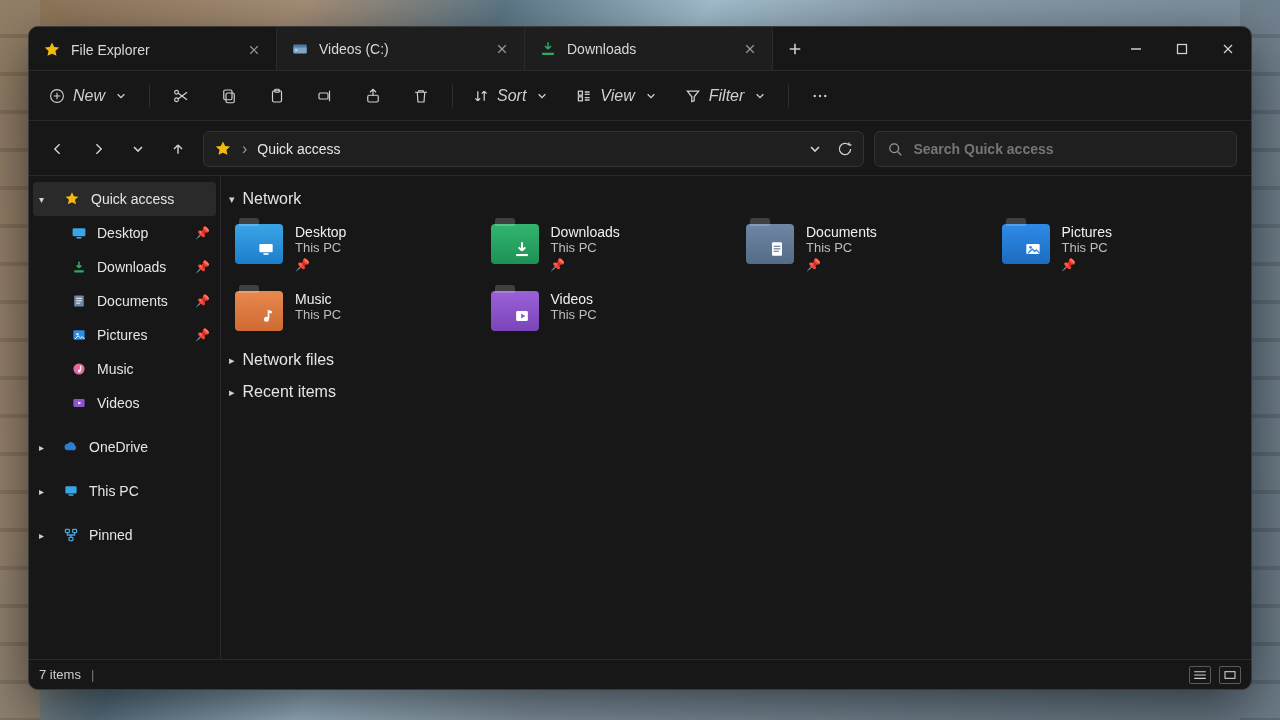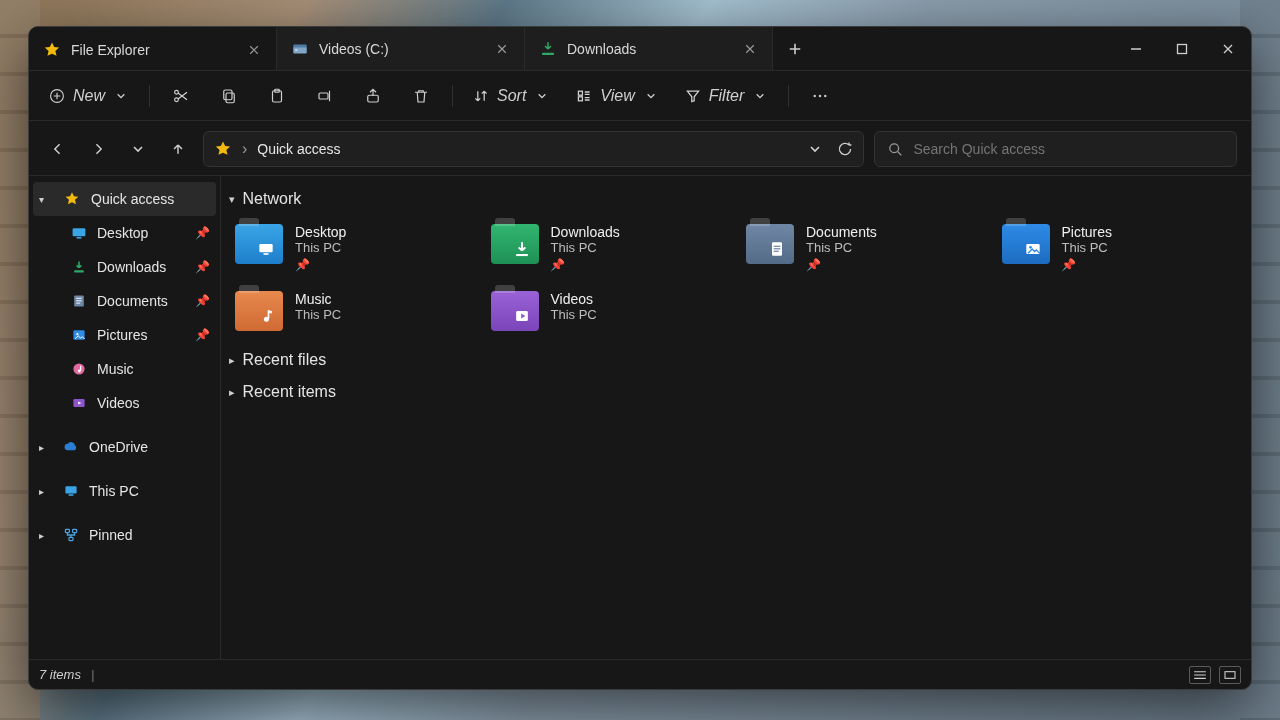--- a/index.html
+++ b/index.html
@@ -53,21 +53,21 @@
   .tb-btn.icon-only { padding:6px 12px; }
   .tb-sep { width:1px; height:22px; background:#2f2f2f; margin: 0 4px; }
 
   
   .navrow { display:flex; align-items:center; gap:10px; padding: 10px 14px 8px; border-bottom: 1px solid #2a2a2a; }
   .nav-iconbtn { width:30px; height:30px; display:flex; align-items:center; justify-content:center; color:#cfcfcf; border-radius:4px; }
   .addressbar { flex: 1.9; display:flex; align-items:center; gap:10px; background:#1f1f1f; border:1px solid #333; border-radius:6px; height:36px; padding:0 10px; position:relative; }
   .addressbar .crumb { font-size:14px; color:#e6e6e6; }
   .addressbar .right-icons{ margin-left:auto; display:flex; gap:14px; color:#cfcfcf; }
   .searchbox { flex: 1; display:flex; align-items:center; gap:10px; background:#1f1f1f; border:1px solid #333; border-radius:6px; height:36px; padding:0 12px; color:#9a9a9a; }
-  .searchbox input { background:transparent; border:0; outline:0; color:#e6e6e6; width:100%; font-size:14px; }
+  .searchbox input { background:transparent; border:0; outline:0; color:#e6e6e6; width:100%; font-size:14px;font-weight:bold; }
 
   
   .body { flex:1; display:flex; min-height:0; }
   .sidebar { width: 192px; border-right:1px solid #2a2a2a; padding: 6px 0; overflow:auto; }
   .side-item { display:flex; align-items:center; gap:10px; height:34px; padding:0 10px 0 14px; font-size:14px; color:#e5e5e5; position:relative; }
   .side-item.level2 { padding-left: 42px; }
   .side-item .expand { width:14px; color:#cfcfcf; font-size:10px; margin-left:-4px; }
   .side-item .pin { margin-left:auto; color:#8a8a8a; font-size:12px; }
   .side-item.active { background:#2a2a2a; border-radius:4px; margin:0 4px; padding-left:10px; }
   .side-item.active.level1 { padding-left:10px; }
@@ -86,21 +86,21 @@
   .folder-icon.steel  { background:linear-gradient(180deg,#6f87a5,#546b87); }
   .folder-icon.sky    { background:linear-gradient(180deg,#2e8be6,#1c6cc0); }
   .folder-icon.orange { background:linear-gradient(180deg,#e8894e,#cf6a33); }
   .folder-icon.purple { background:linear-gradient(180deg,#9a62d6,#7a45b9); }
   .folder-icon .glyph { position:absolute; right:6px; bottom:4px; width:22px; height:22px; display:flex; align-items:center; justify-content:center; }
   .folder-text .name { font-size:14px; color:#f0f0f0; }
   .folder-text .sub  { font-size:13px; color:#bdbdbd; }
   .folder-text .pin  { font-size:12px; color:#8a8a8a; margin-top:2px; display:inline-block; }
 
   
-  .statusbar { height:30px; border-top:1px solid #2a2a2a; display:flex; align-items:center; padding:0 10px; font-size:13px; color:#cfcfcf; gap:10px;font-style:italic; }
+  .statusbar { height:30px; border-top:1px solid #2a2a2a; display:flex; align-items:center; padding:0 10px; font-size:13px; color:#cfcfcf; gap:10px; }
   .statusbar .right { margin-left:auto; display:flex; gap:8px; }
   .vm-btn { width:22px; height:18px; border:1px solid #5a5a5a; border-radius:2px; display:flex; align-items:center; justify-content:center; }
 
   svg { display:block; }
 
   
   .i { width:16px; height:16px; display:inline-flex; align-items:center; justify-content:center; }
   .i18 { width:18px; height:18px; display:inline-flex; align-items:center; justify-content:center; }
 </style>
 </head>
@@ -560,21 +560,21 @@
             </div>
           <div class="folder-text">
             <div class="name">Videos</div>
             <div class="sub">This PC</div>
           </div>
         </div>
       </div>
 
       <div class="group-header">
         <span class="chev">▸</span>
-        <span>Recent files</span>
+        <span>Network files</span>
       </div>
       <div class="group-header">
         <span class="chev">▸</span>
         <span>Recent items</span>
       </div>
     </div>
   </div>
 
   <div class="statusbar">
     <span>7 items</span>

